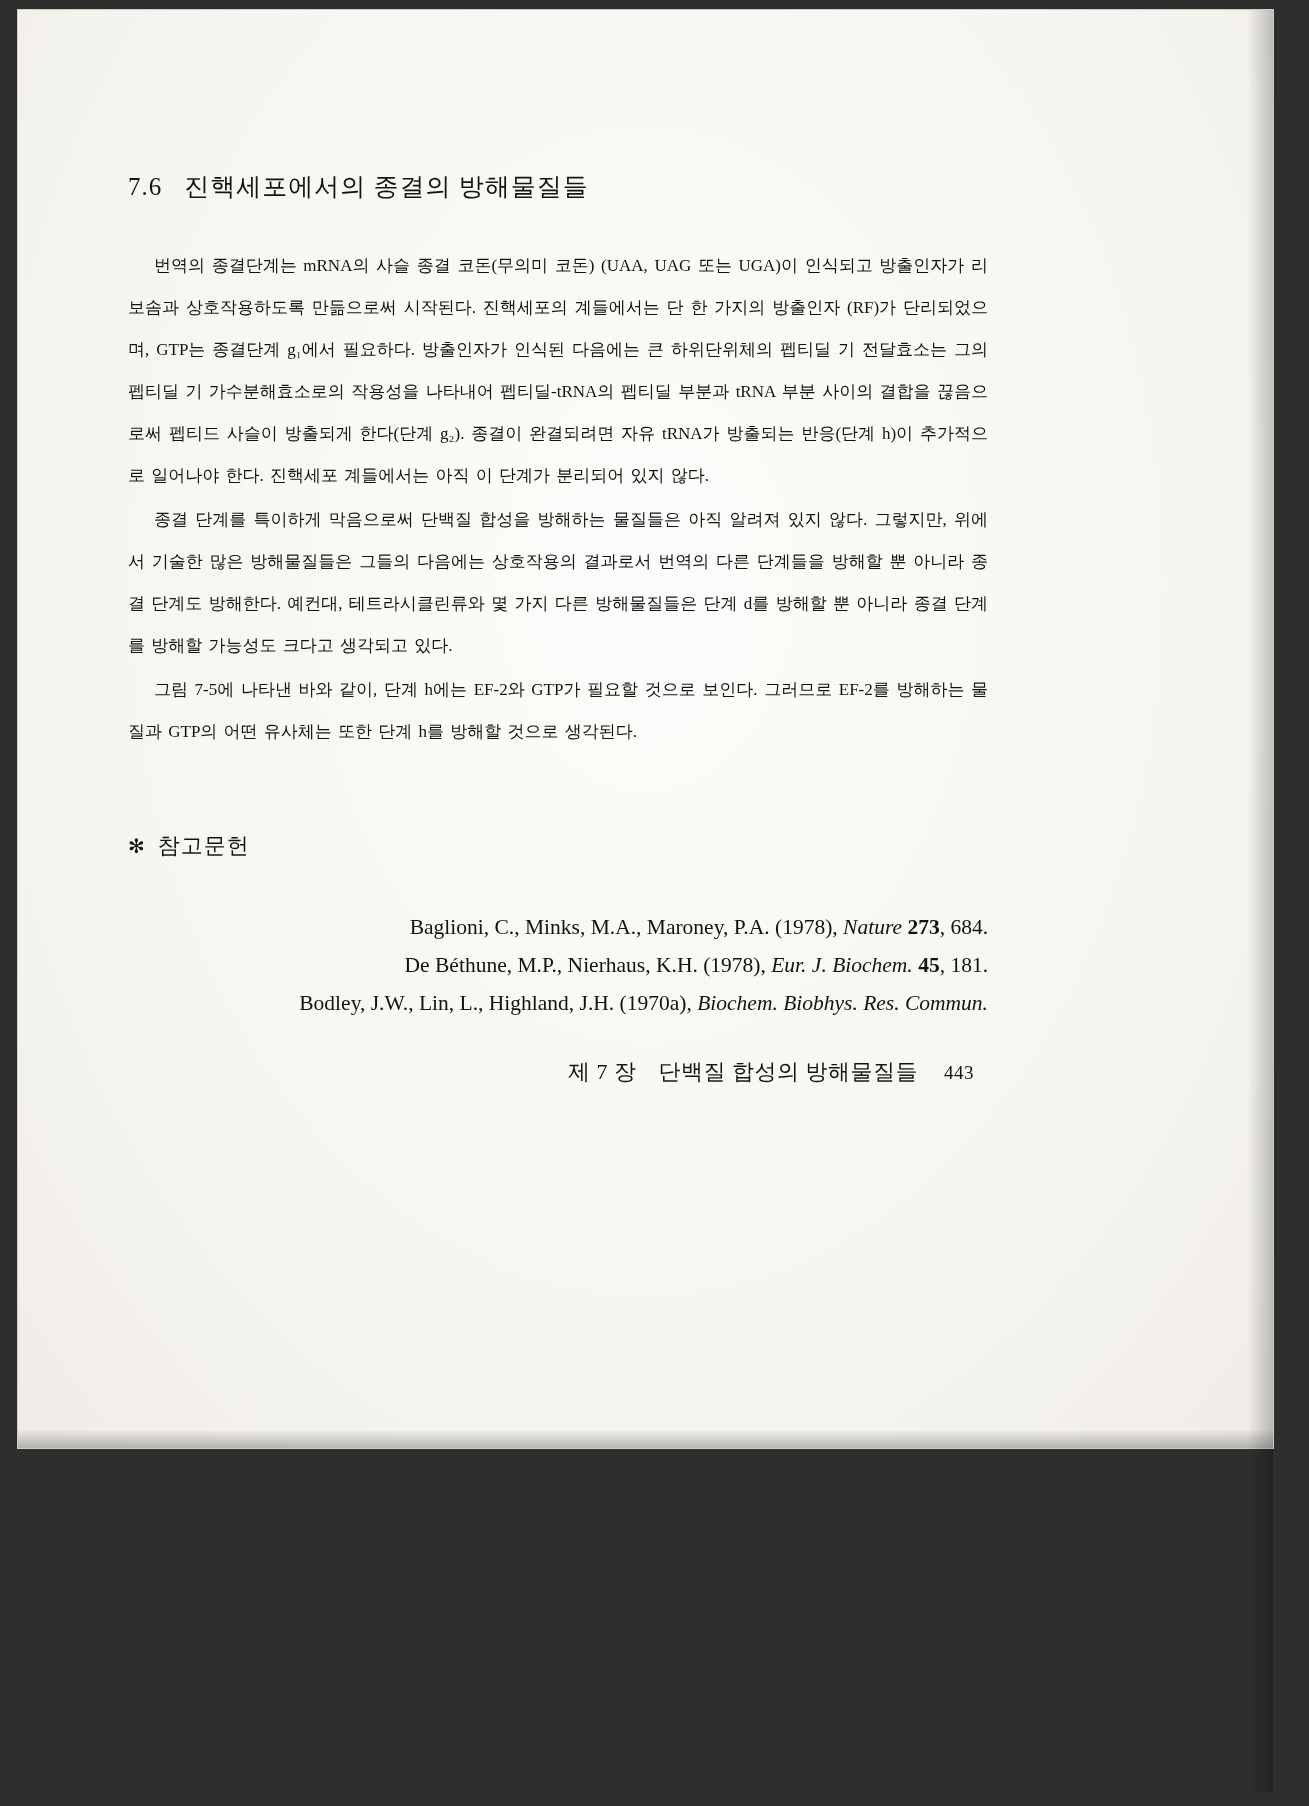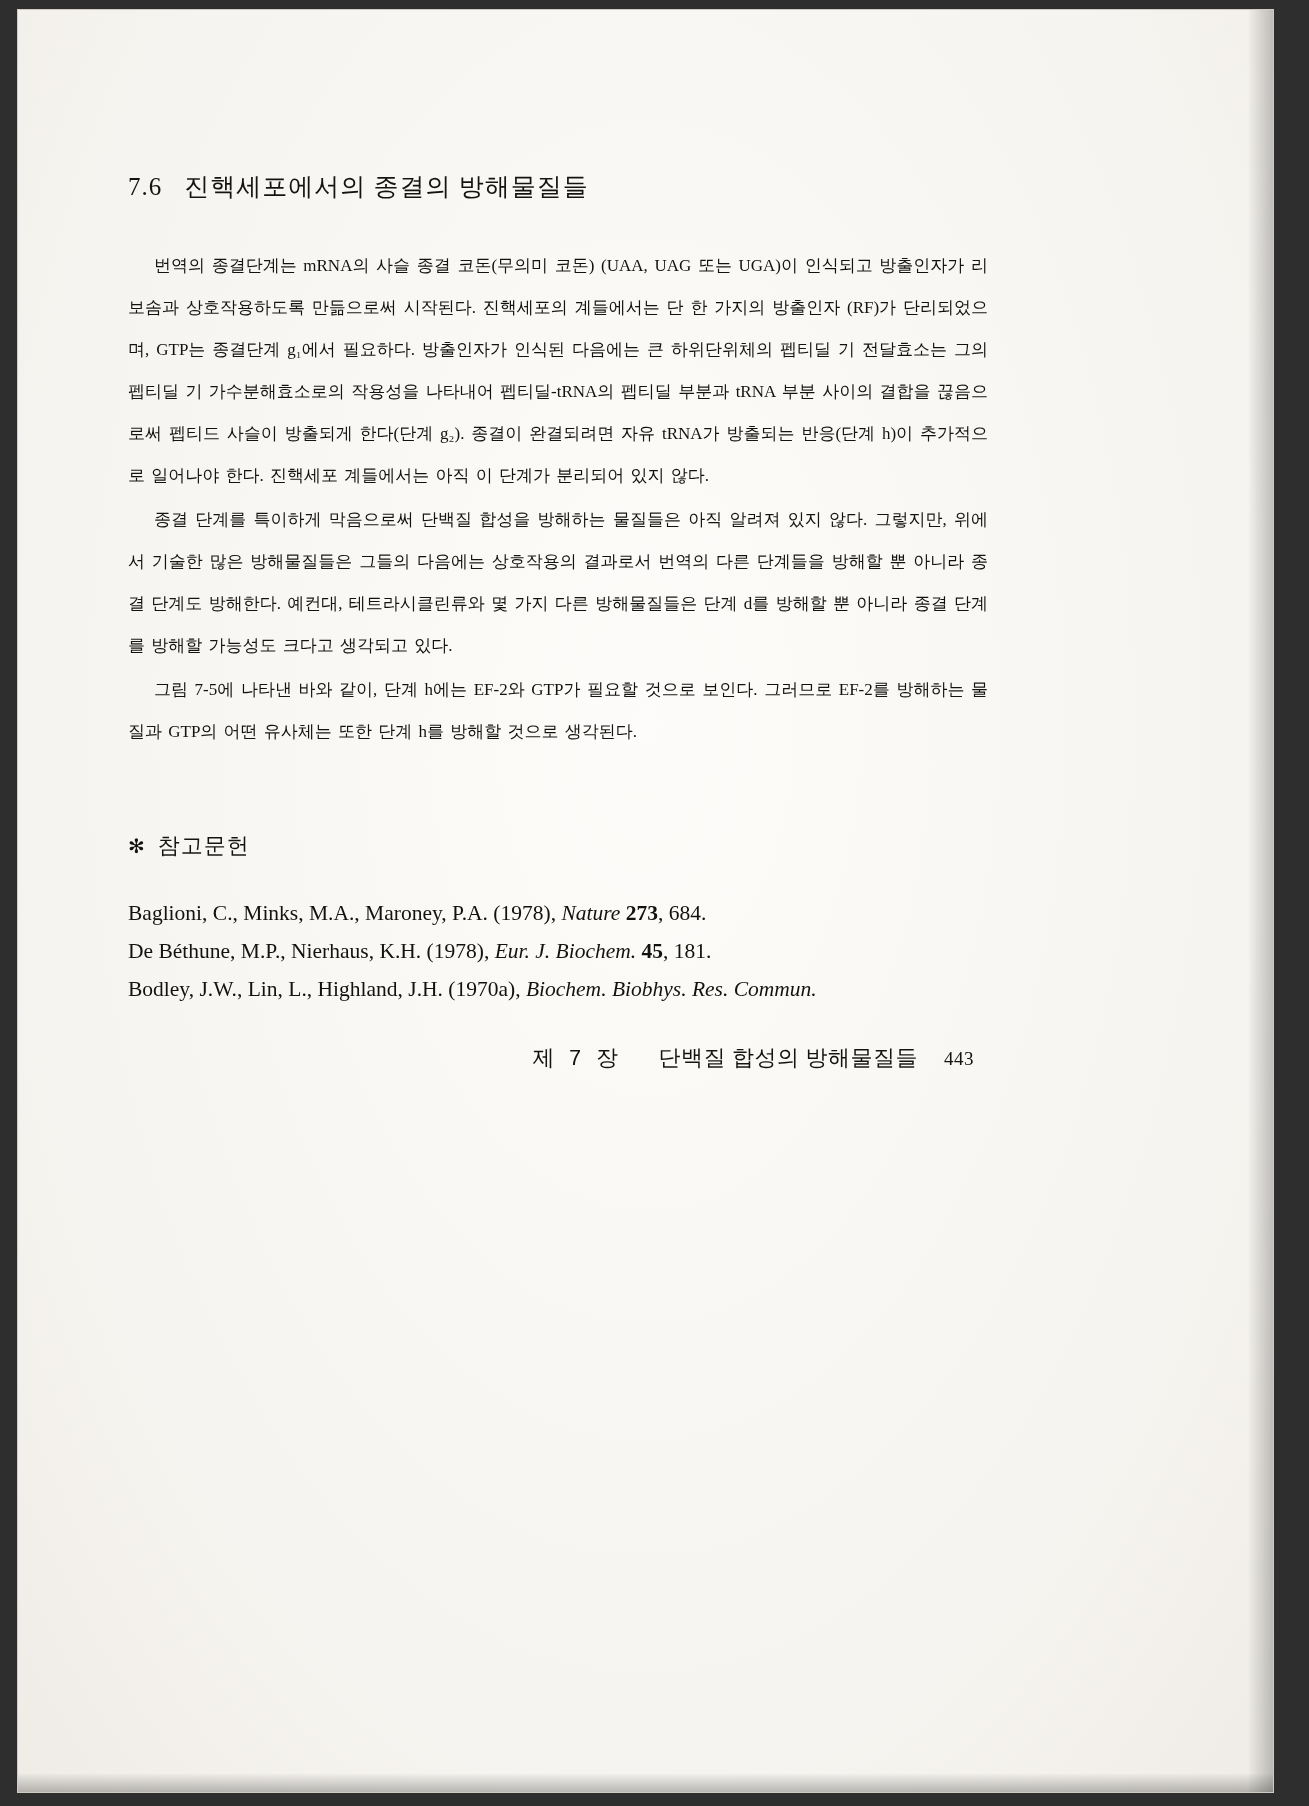--- a/index.html
+++ b/index.html
@@ -19,21 +19,21 @@
     top: 0;
     width: 1309px;
     height: 1806px;
     background: #2e2e2e;
   }
   .paper {
     position: absolute;
     left: 18px;
     top: 10px;
     width: 1255px;
-    height: 1782px;
+    height: 1438px;
     background: #5eead4;
     box-shadow: 0 0 0 1px #cfcbc4;
   }
   .paper-inner {
     position: absolute;
     left: 0;
     top: 0;
     right: 0;
     bottom: 0;
     background:
@@ -72,21 +72,22 @@
     font-size: 22px;
     color: #15130f;
     font-family: "Liberation Sans", sans-serif;
     letter-spacing: 1px;
   }
   .refs-title .star {
     margin-right: 12px;
     font-size: 20px;
   }
   .ref-list {
-    margin-top: 34px;
+    margin-top: 48px;
+    text-align: right;
   }
   .ref-item {
     font-family: "Liberation Serif", serif;
     font-size: 21.5px;
     line-height: 36px;
     color: #14120f;
     margin-bottom: 2px;
   }
   .ref-item i {
     font-style: italic;
@@ -99,22 +100,21 @@
   }
   .footer {
     margin-top: 36px;
     text-align: right;
     font-size: 22px;
     color: #15130f;
     letter-spacing: 0.5px;
     padding-right: 14px;
   }
   .footer .chap {
-    margin-right: 40px;
-    font-family: Liberation Mono, monospace;
+    margin-right: 22px;
   }
   .footer .title-k {
     margin-right: 26px;
   }
   .footer .pageno {
     font-family: Liberation Serif, serif;
     font-size: 19px;
   }
   .edge-shadow-right {
     position: absolute;

